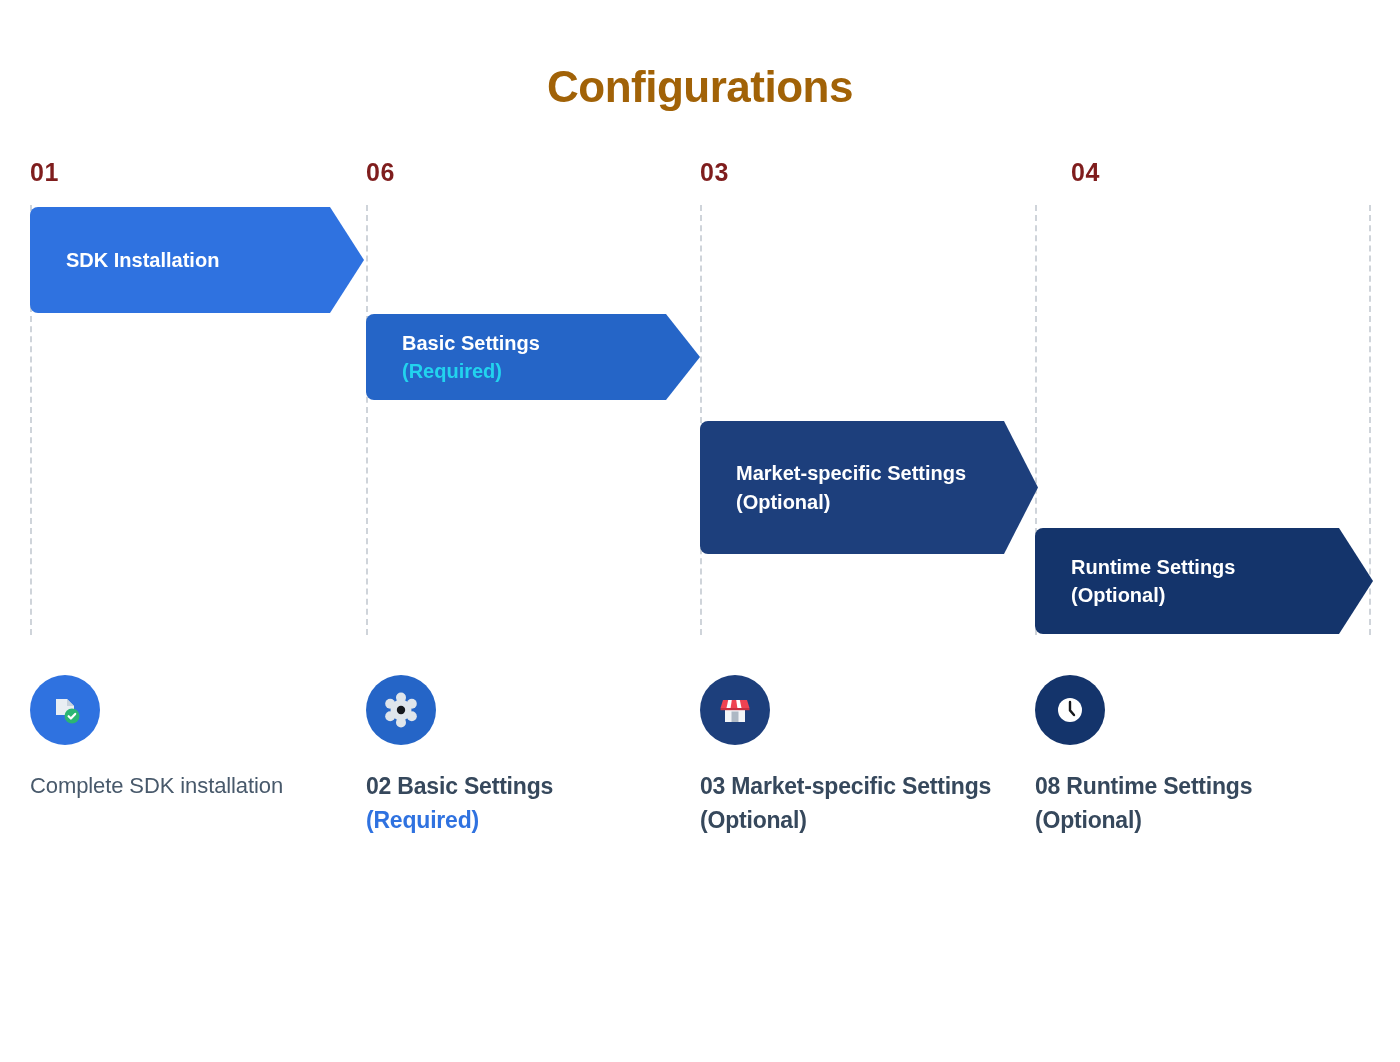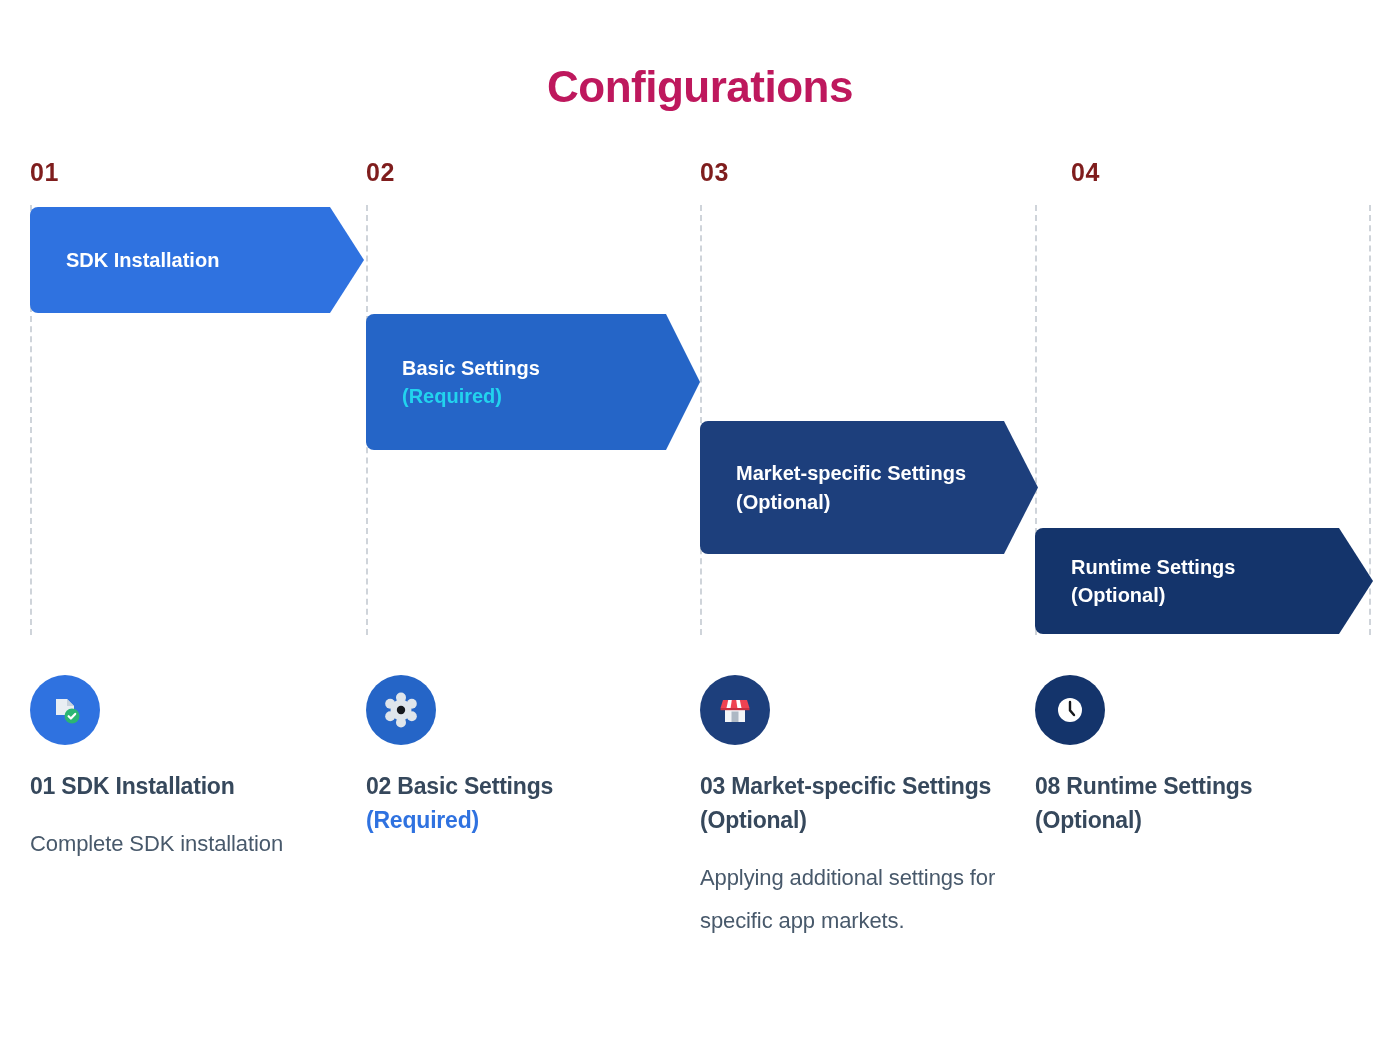--- a/index.html
+++ b/index.html
@@ -17,21 +17,21 @@
   }
 
   #page-title {
     position: absolute;
     top: 62px;
     left: 0;
     width: 1400px;
     text-align: center;
     font-size: 44px;
     font-weight: bold;
-    color: #be185d;
+    color: #a16207;
     letter-spacing: -0.5px;
   }
 
   
   .guide {
     position: absolute;
     top: 205px;
     width: 0px;
     height: 430px;
     border-left: 2px dashed #cfd4da;
@@ -111,32 +111,32 @@
 
 <div id="page-title">Configurations</div>
 
 <div class="guide" style="left:30px;"></div>
 <div class="guide" style="left:366px;"></div>
 <div class="guide" style="left:700px;"></div>
 <div class="guide" style="left:1035px;"></div>
 <div class="guide" style="left:1369px;"></div>
 
 <div class="step-num" style="left:30px;">01</div>
-<div class="step-num" style="left:366px;">02</div>
+<div class="step-num" style="left:366px;">06</div>
 <div class="step-num" style="left:700px;">03</div>
 <div class="step-num" style="left:1071px;">04</div>
 
 <div class="arrow" style="left:30px; top:207px; width:334px; height:106px;">
   <div class="arrow-shape" style="background:#2f72e0;"></div>
   <div class="arrow-label">
     <span class="plain-white">SDK Installation</span>
   </div>
 </div>
 
-<div class="arrow" style="left:366px; top:314px; width:334px; height:136px;">
+<div class="arrow" style="left:366px; top:314px; width:334px; height:86px;">
   <div class="arrow-shape" style="background:#2565c7;"></div>
   <div class="arrow-label">
     <span class="plain-white">Basic Settings</span>
     <span class="accent-cyan">(Required)</span>
   </div>
 </div>
 
 <div class="arrow" style="left:700px; top:421px; width:338px; height:133px;">
   <div class="arrow-shape" style="background:#1d3f7c;"></div>
   <div class="arrow-label">
@@ -154,23 +154,20 @@
 </div>
 
 <div class="card" style="left:30px;">
   <div class="icon-circle" style="background:#2f72e0;">
     <svg width="40" height="40" viewBox="0 0 40 40" aria-hidden="true">
       <path d="M11 9 h11 l7 7 v9 h-18 z" fill="#e9eef3"></path>
       <path d="M22 9 v7 h7 z" fill="#c8d2dc"></path>
       <circle cx="27" cy="26" r="7.5" fill="#2bb673"></circle>
       <path d="M23.6 26.2 l2.3 2.3 l4.3 -4.6" fill="none" stroke="#ffffff" stroke-width="2.2" stroke-linecap="round" stroke-linejoin="round"></path>
     </svg>
-  </div>
-  <div class="card-title">
-    <span>01 SDK Installation</span>
   </div>
   <div class="card-body">Complete SDK installation</div>
 </div>
 
 <div class="card" style="left:366px;">
   <div class="icon-circle" style="background:#2565c7;">
     <svg width="40" height="40" viewBox="0 0 40 40" aria-hidden="true">
       <g fill="#dfe5eb">
         <circle cx="20" cy="20" r="10.5"></circle>
         <circle cx="20" cy="7.5" r="5"></circle>
@@ -198,21 +195,20 @@
       <g fill="#ffffff">
         <path d="M13.2 10 h3.6 l-1.2 8 h-4.1 z"></path>
         <path d="M21.2 10 h3.6 l1.7 8 h-4.1 z"></path>
       </g>
       <path d="M5.5 18 h29 v2.2 h-29 z" fill="#c92f3f"></path>
     </svg>
   </div>
   <div class="card-title">
     <span>03 Market-specific Settings (Optional)</span>
   </div>
-  <div class="card-body">Applying additional settings for specific app markets.</div>
 </div>
 
 <div class="card" style="left:1035px;">
   <div class="icon-circle" style="background:#14346b;">
     <svg width="40" height="40" viewBox="0 0 40 40" aria-hidden="true">
       <circle cx="20" cy="20" r="12" fill="#ffffff"></circle>
       <path d="M20 12 v8.4 l4 4.6" fill="none" stroke="#16181c" stroke-width="2.4" stroke-linecap="round" stroke-linejoin="round"></path>
     </svg>
   </div>
   <div class="card-title">

